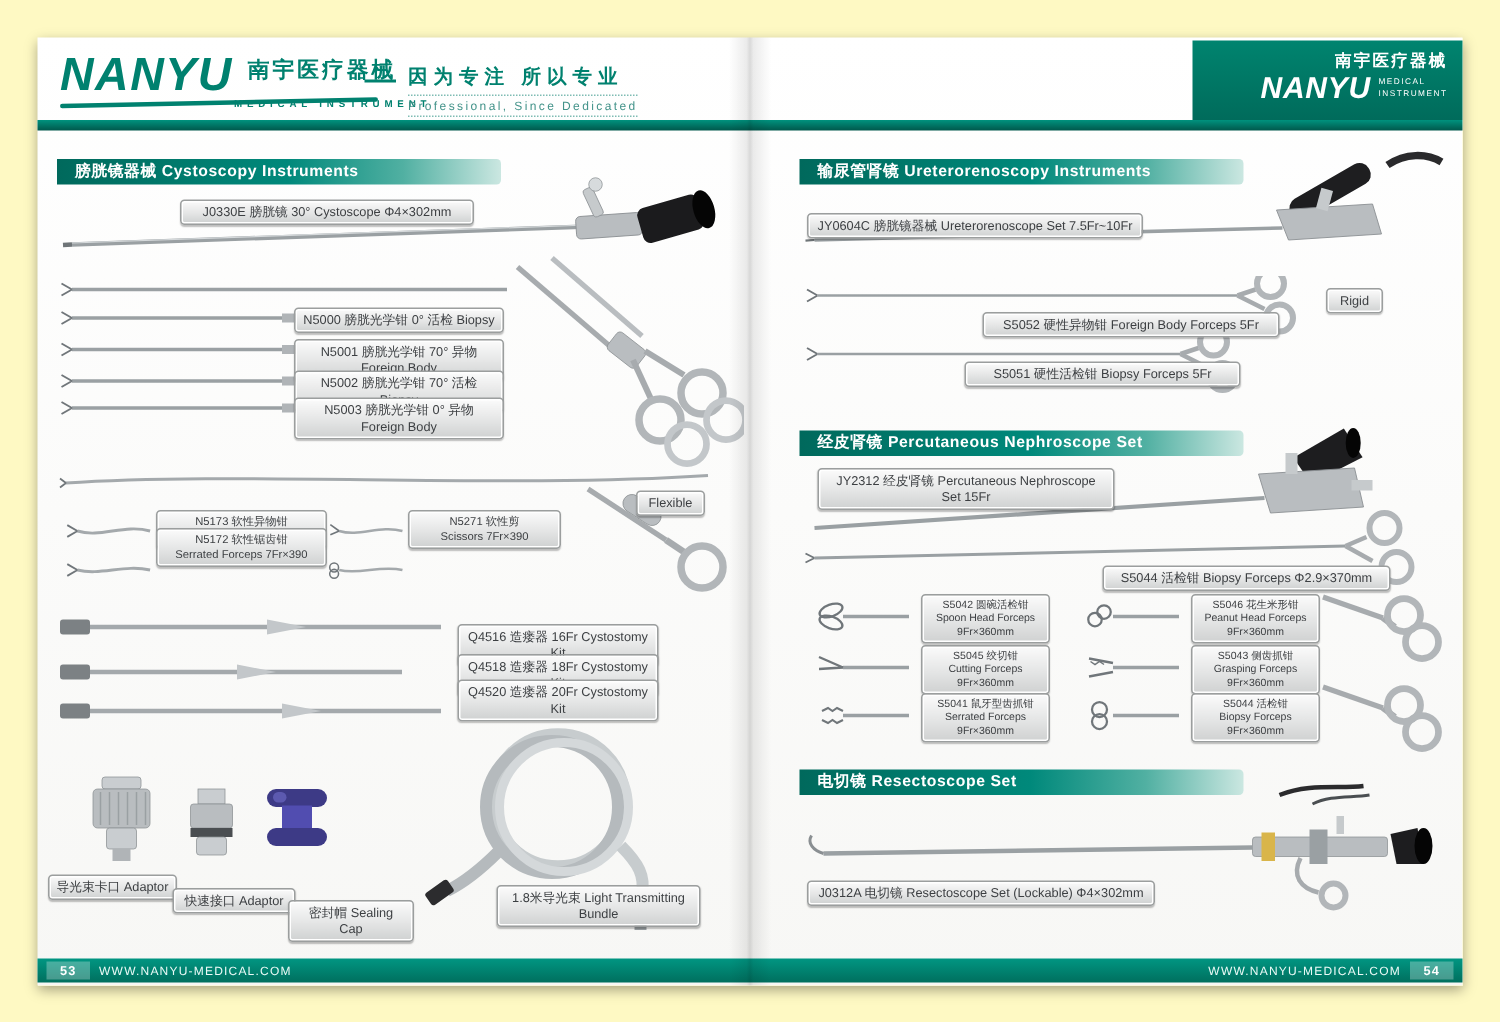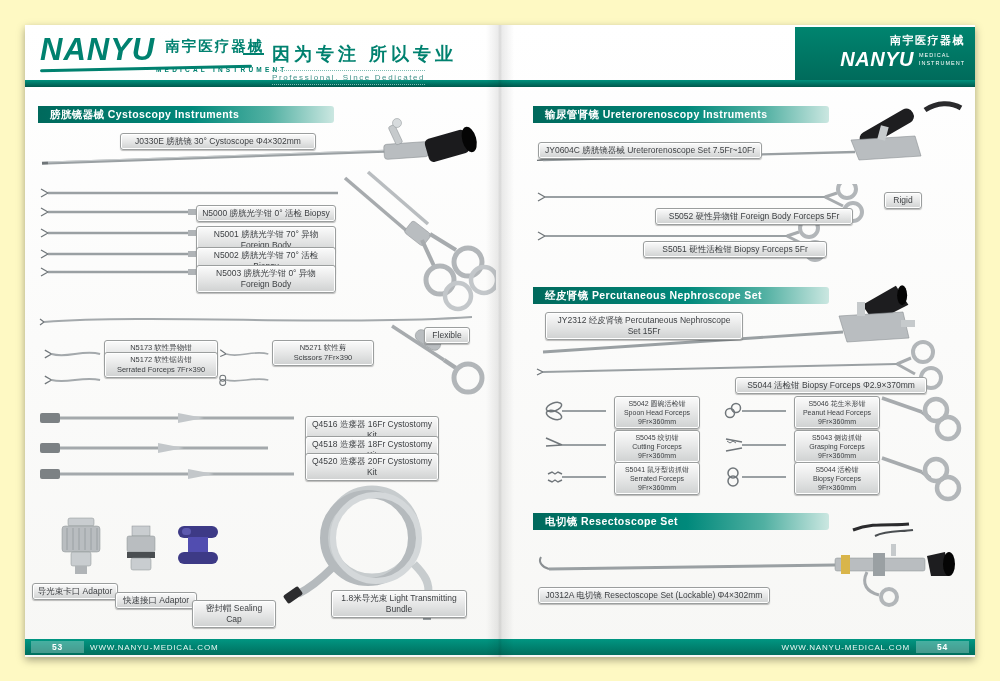--- a/index.html
+++ b/index.html
@@ -14,21 +14,21 @@
   
   .logo-left { position:absolute; left:40px; top:34px; z-index:10; color:#00816F; }
   .logo-row { display:flex; align-items:flex-start; }
   .logo-nanyu { font-size:31px; font-weight:bold; font-style:italic; letter-spacing:1px; line-height:1; }
   .logo-cn { font-size:14.5px; font-weight:bold; margin:3px 0 0 10px; letter-spacing:2px; }
   .logo-sub { font-size:6.5px; font-weight:bold; letter-spacing:3.2px; margin:1px 0 0 116px; }
   .logo-swoosh { position:absolute; left:40px; top:67px; width:212px; height:3px; background:#00816F;
                  border-radius:3px; transform:rotate(-1.2deg); z-index:10; }
   .tagline-dash { position:absolute; left:243px; top:53px; width:21px; height:2px; background:#00816F; z-index:10; }
   .tagline { position:absolute; left:272px; top:42px; z-index:10; }
-  .tagline-cn { color:#00816F; font-size:18px; font-weight:bold; letter-spacing:4px; }
+  .tagline-cn { color:#00816F; font-size:13px; font-weight:bold; letter-spacing:4px; }
   .tagline-en { color:#43938A; font-size:8px; letter-spacing:1.6px; margin-top:2px; padding:2px 0;
                 border-top:1px dotted #7FBCB3; border-bottom:1px dotted #7FBCB3; display:inline-block; }
   .brand-right { position:absolute; left:795px; top:27px; width:180px; height:53px; z-index:10;
                  background:linear-gradient(180deg,#00846F,#006B5B); color:#fff; text-align:right; padding:6px 10px 0 0; }
   .br-cn { font-size:11px; font-weight:bold; letter-spacing:1.5px; }
   .br-row { display:flex; justify-content:flex-end; align-items:center; gap:5px; margin-top:1px; }
   .br-nanyu { font-size:20px; font-weight:bold; font-style:italic; letter-spacing:.5px; line-height:1; }
   .br-sub { font-size:5.5px; letter-spacing:1px; text-align:left; white-space:pre-line; line-height:1.5; }
   .toprule { position:absolute; left:25px; top:80px; width:950px; height:7px; z-index:9;
              background:linear-gradient(180deg,#00927E,#00584C); }
@@ -43,21 +43,21 @@
          box-shadow:0 1px 1px rgba(0,0,0,.25), inset 0 0 0 1px #fff; }
   .lbl.sm { font-size:7.5px; }
   .lbl.xs { font-size:7px; }
   .inst { position:absolute; z-index:5; }
 
   
   .footer { position:absolute; left:25px; top:639px; width:950px; height:16px; z-index:30;
             background:linear-gradient(180deg,#019682,#006F5E); color:#EAFAF6; font-size:8px; letter-spacing:.8px;
             display:flex; align-items:center; justify-content:space-between; padding:0 6px; }
   .f-side { display:flex; align-items:center; gap:6px; }
-  .pgno { background:rgba(255,255,255,.28); padding:1px 21px; font-size:8.5px; font-weight:bold; color:#fff; }
+  .pgno { background:rgba(255,255,255,.28); padding:1px 9px; font-size:8.5px; font-weight:bold; color:#fff; }
 </style>
 </head>
 <body>
 
 <div class="canvas">
   <div class="spread"></div>
 
   <div class="logo-left">
     <div class="logo-row">
       <span class="logo-nanyu">NANYU</span>

